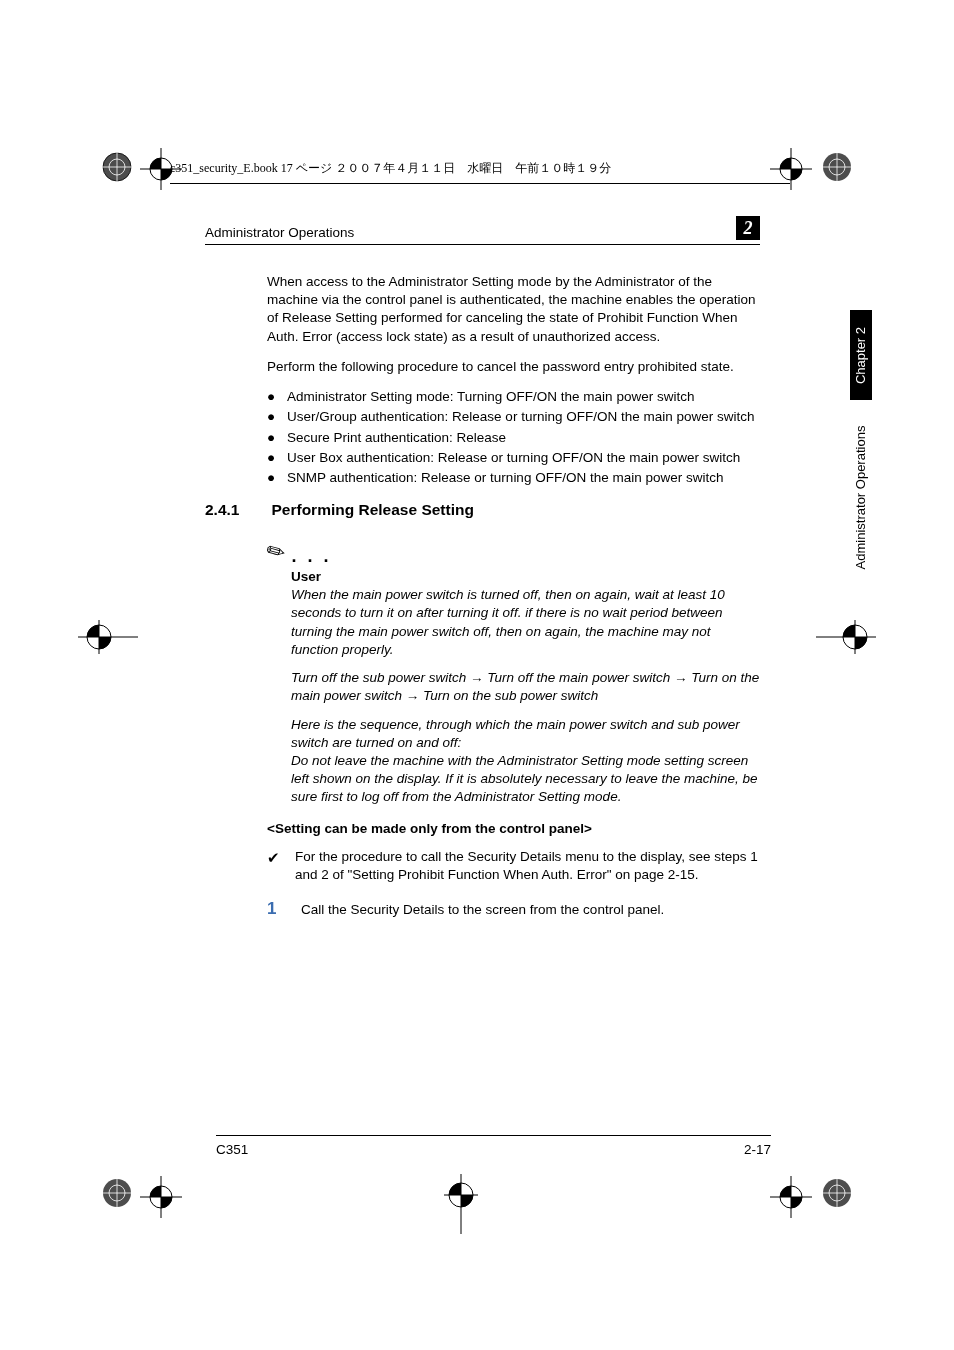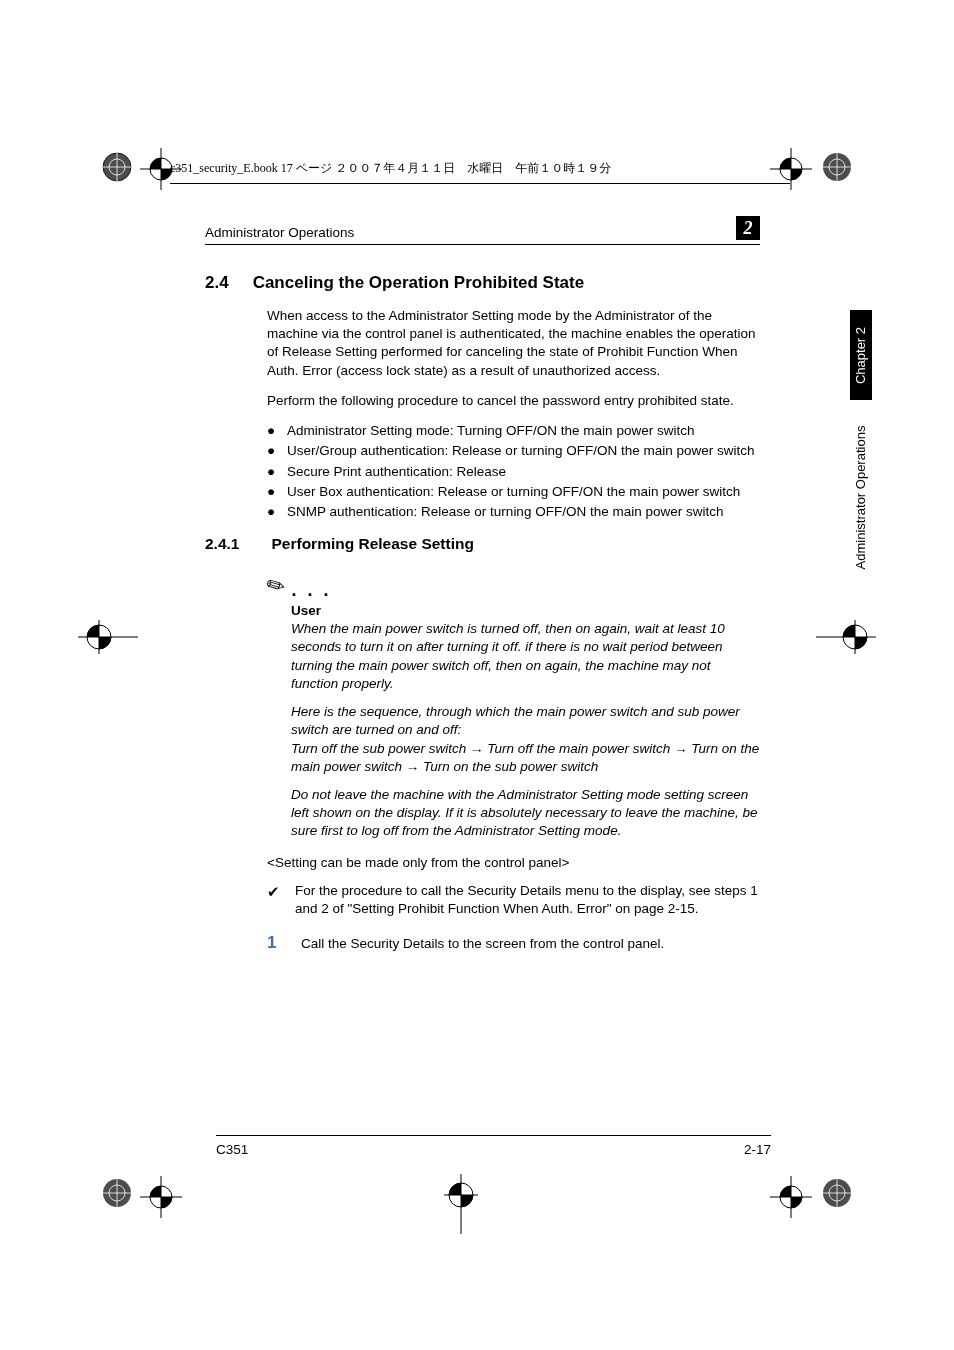--- a/index.html
+++ b/index.html
@@ -36,21 +36,21 @@
   .subsec .num { font-size: 15.5px; font-weight: bold; white-space: nowrap; }
   .subsec .title { font-size: 15.5px; font-weight: bold; }
 
   .note-block { margin-left: 62px; margin-bottom: 14px; }
   .note-icon-row { display: flex; align-items: flex-end; gap: 6px; margin-bottom: 4px; }
   .note-icon { font-size: 22px; transform: rotate(-30deg); display: inline-block; }
   .note-dots { font-size: 18px; font-weight: bold; letter-spacing: 3px; line-height: 10px; position: relative; top: -4px; }
   .note-label { font-size: 13.5px; font-weight: bold; margin-left: 24px; margin-bottom: 2px; }
   .note-text { font-size: 13.5px; font-style: italic; line-height: 1.35; margin-left: 24px; margin-bottom: 10px; }
 
-  .panel-title { font-size: 13.5px; font-weight: normal; margin-left: 62px; margin-bottom: 12px; }
+  .panel-title { font-size: 13.5px; font-weight: bold; margin-left: 62px; margin-bottom: 12px; }
 
   .check-item { display: flex; gap: 12px; margin-left: 62px; font-size: 13.5px; line-height: 1.35; margin-bottom: 14px; }
   .check-item .mark { flex: 0 0 16px; font-size: 15px; }
 
   .step { display: flex; gap: 22px; margin-left: 62px; font-size: 13.5px; line-height: 1.35; align-items: baseline; }
   .step .n { color: #3b6db0; font-weight: bold; font-size: 17px; flex: 0 0 12px; }
 
   
   .sidetab { position: absolute; right: 82px; top: 310px; width: 22px; height: 300px; }
   .sidetab .blackbox { background: #000; color: #fff; width: 22px; height: 90px; display: flex; align-items: center; justify-content: center; }
@@ -180,24 +180,20 @@
   </div>
 
   <div class="content">
     <div class="header-row">
       <div class="header-title">Administrator Operations</div>
       <div class="chapnum-box">
           <span>2</span>
         </div>
     </div>
 
-    <div class="sec">
-      <div class="num">2.4</div>
-      <div class="title">Canceling the Operation Prohibited State</div>
-    </div>
 
     <div class="para">When access to the Administrator Setting mode by the Administrator of the machine via the control panel is authenticated, the machine enables the operation of Release Setting performed for canceling the state of Prohibit Function When Auth. Error (access lock state) as a result of unauthorized access.</div>
     <div class="para">Perform the following procedure to cancel the password entry prohibited state.</div>
 
     <div class="ul">
       <div class="li">
           <div class="dot">●</div>
           <div>Administrator Setting mode: Turning OFF/ON the main power switch</div>
         </div>
       <div class="li">
@@ -223,22 +219,22 @@
       <div class="title">Performing Release Setting</div>
     </div>
 
     <div class="note-block">
       <div class="note-icon-row">
         <span class="note-icon">✎</span>
         <span class="note-dots">. . .</span>
       </div>
       <div class="note-label">User</div>
       <div class="note-text">When the main power switch is turned off, then on again, wait at least 10 seconds to turn it on after turning it off. if there is no wait period between turning the main power switch off, then on again, the machine may not function properly.</div>
+      <div class="note-text">Turn off the sub power switch → Turn off the main power switch → Turn on the main power switch → Turn on the sub power switch</div>
       <div class="note-text" style="margin-bottom:0">Here is the sequence, through which the main power switch and sub power switch are turned on and off:</div>
-      <div class="note-text">Turn off the sub power switch → Turn off the main power switch → Turn on the main power switch → Turn on the sub power switch</div>
       <div class="note-text">Do not leave the machine with the Administrator Setting mode setting screen left shown on the display. If it is absolutely necessary to leave the machine, be sure first to log off from the Administrator Setting mode.</div>
     </div>
 
     <div class="panel-title">&lt;Setting can be made only from the control panel&gt;</div>
 
     <div class="check-item">
       <div class="mark">✔</div>
       <div>For the procedure to call the Security Details menu to the display, see steps 1 and 2 of "Setting Prohibit Function When Auth. Error" on page 2-15.</div>
     </div>
 

